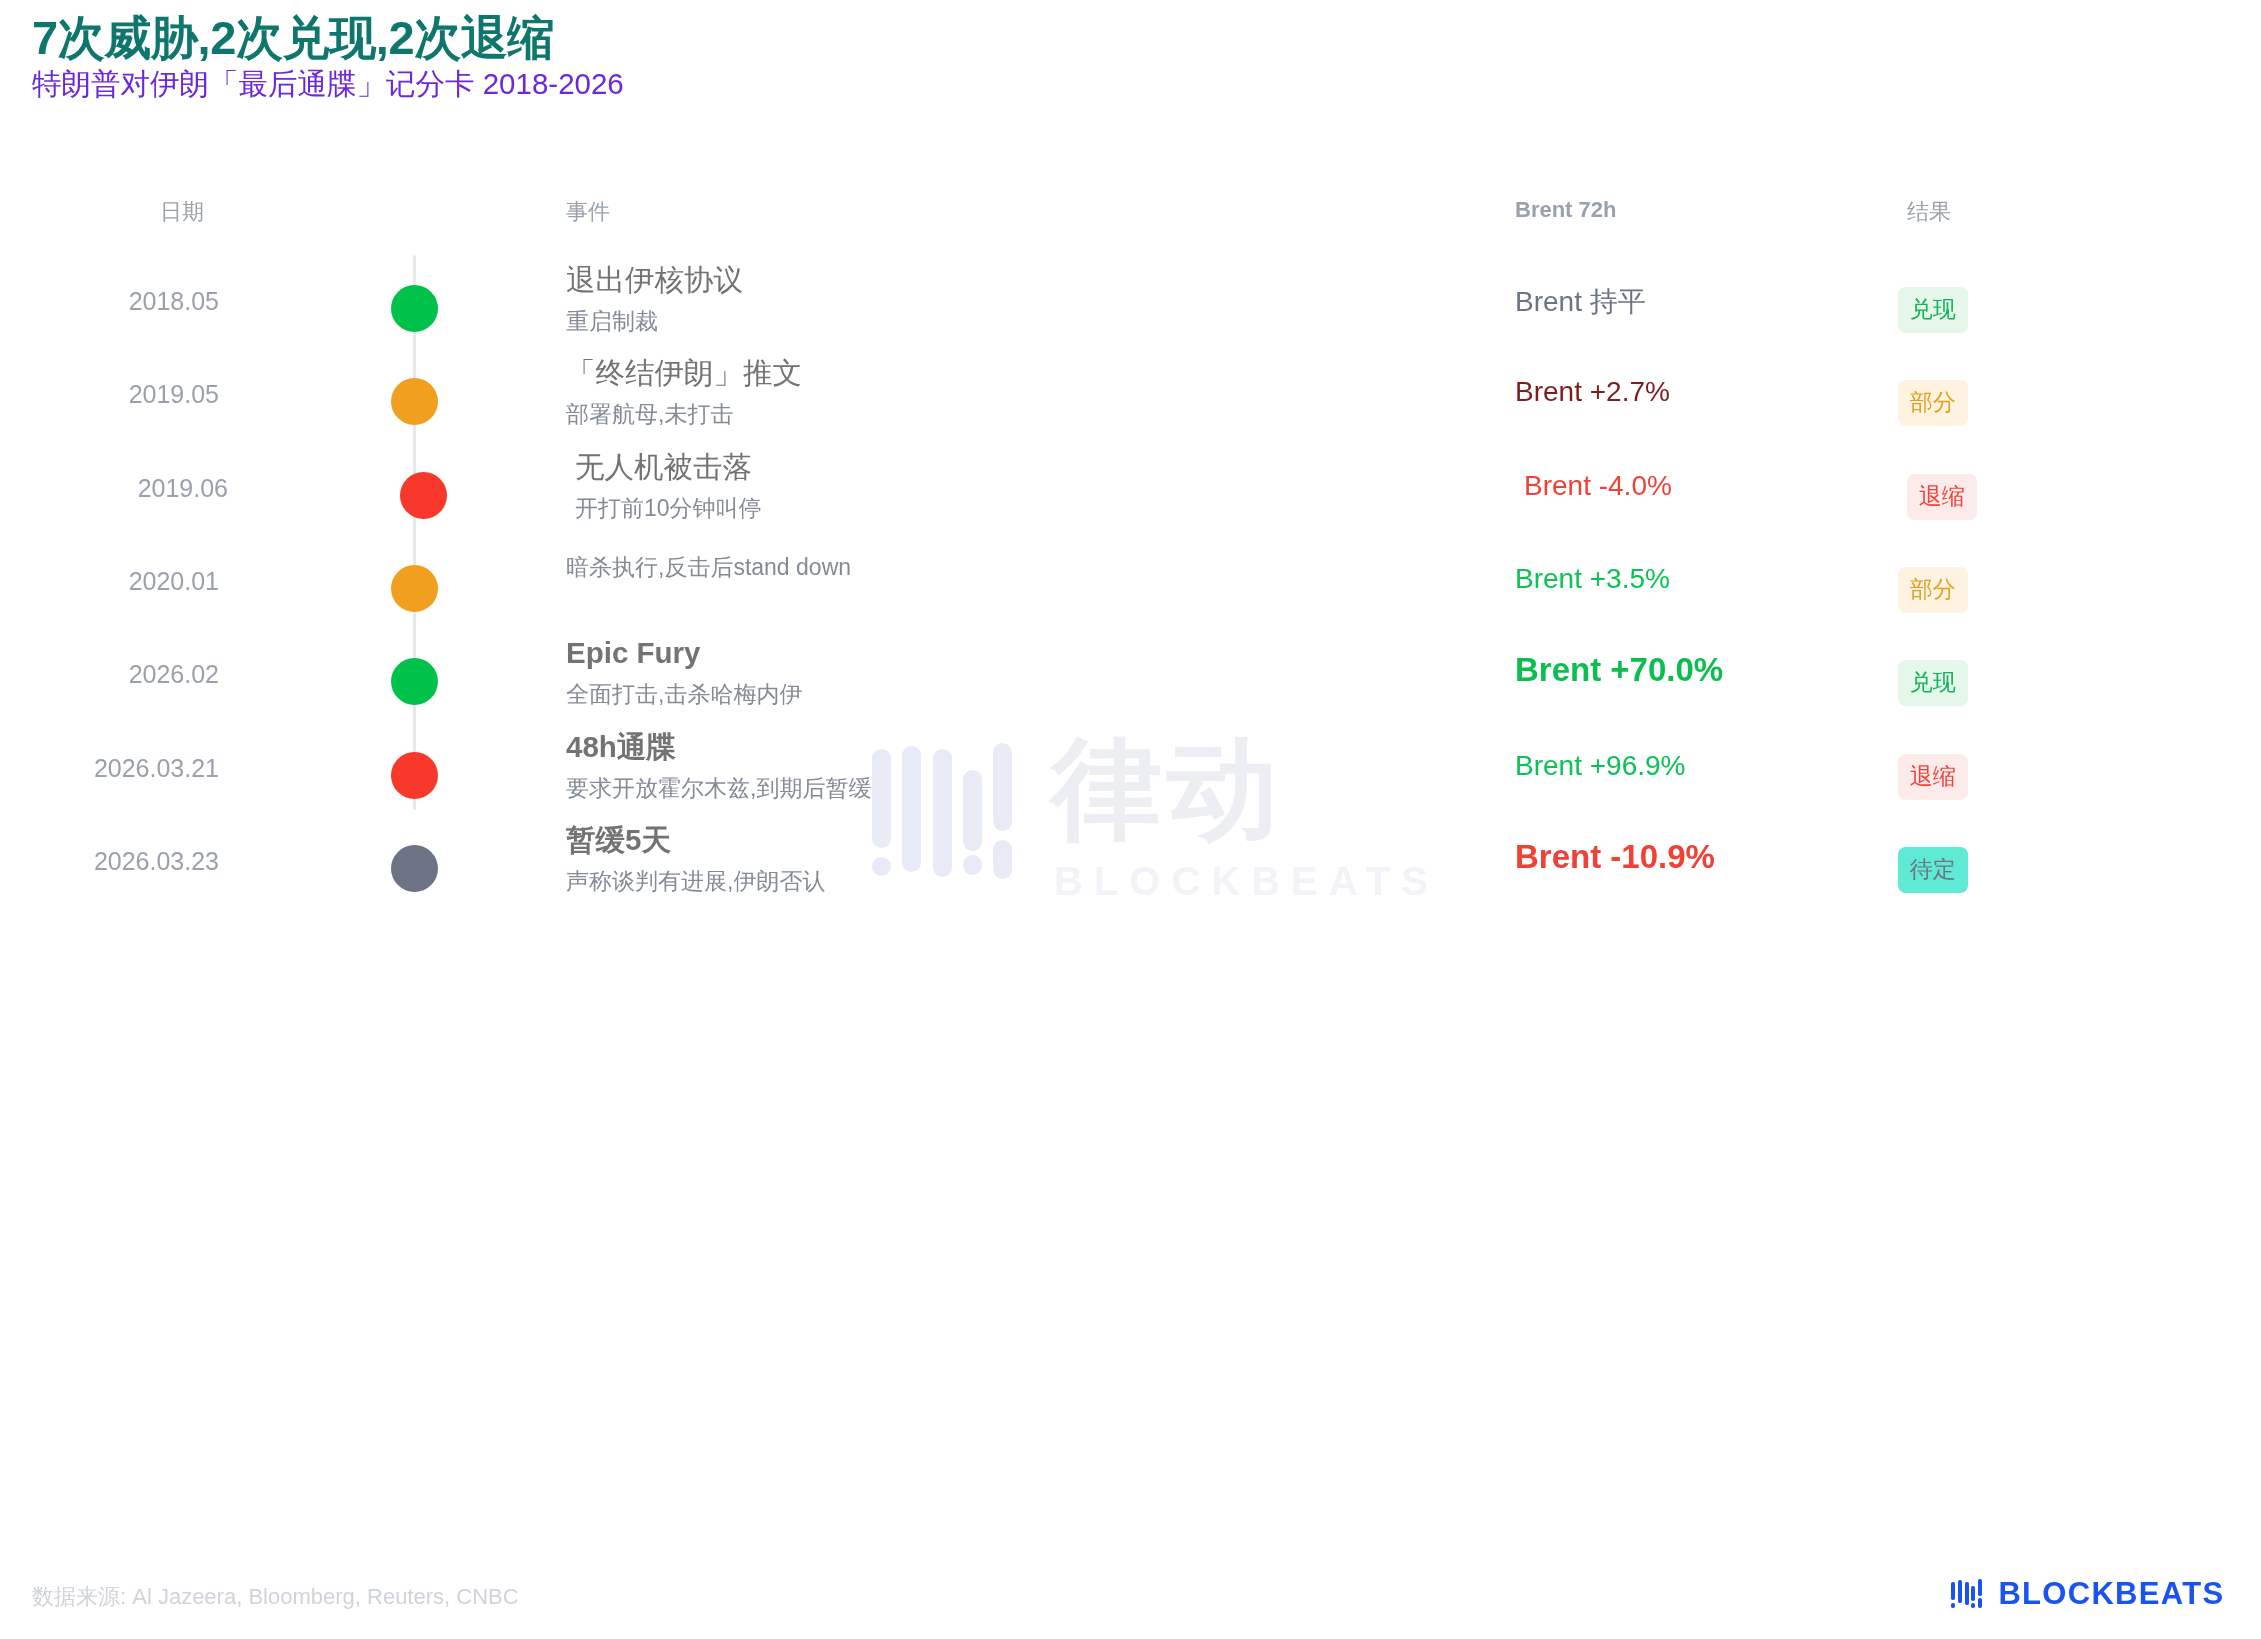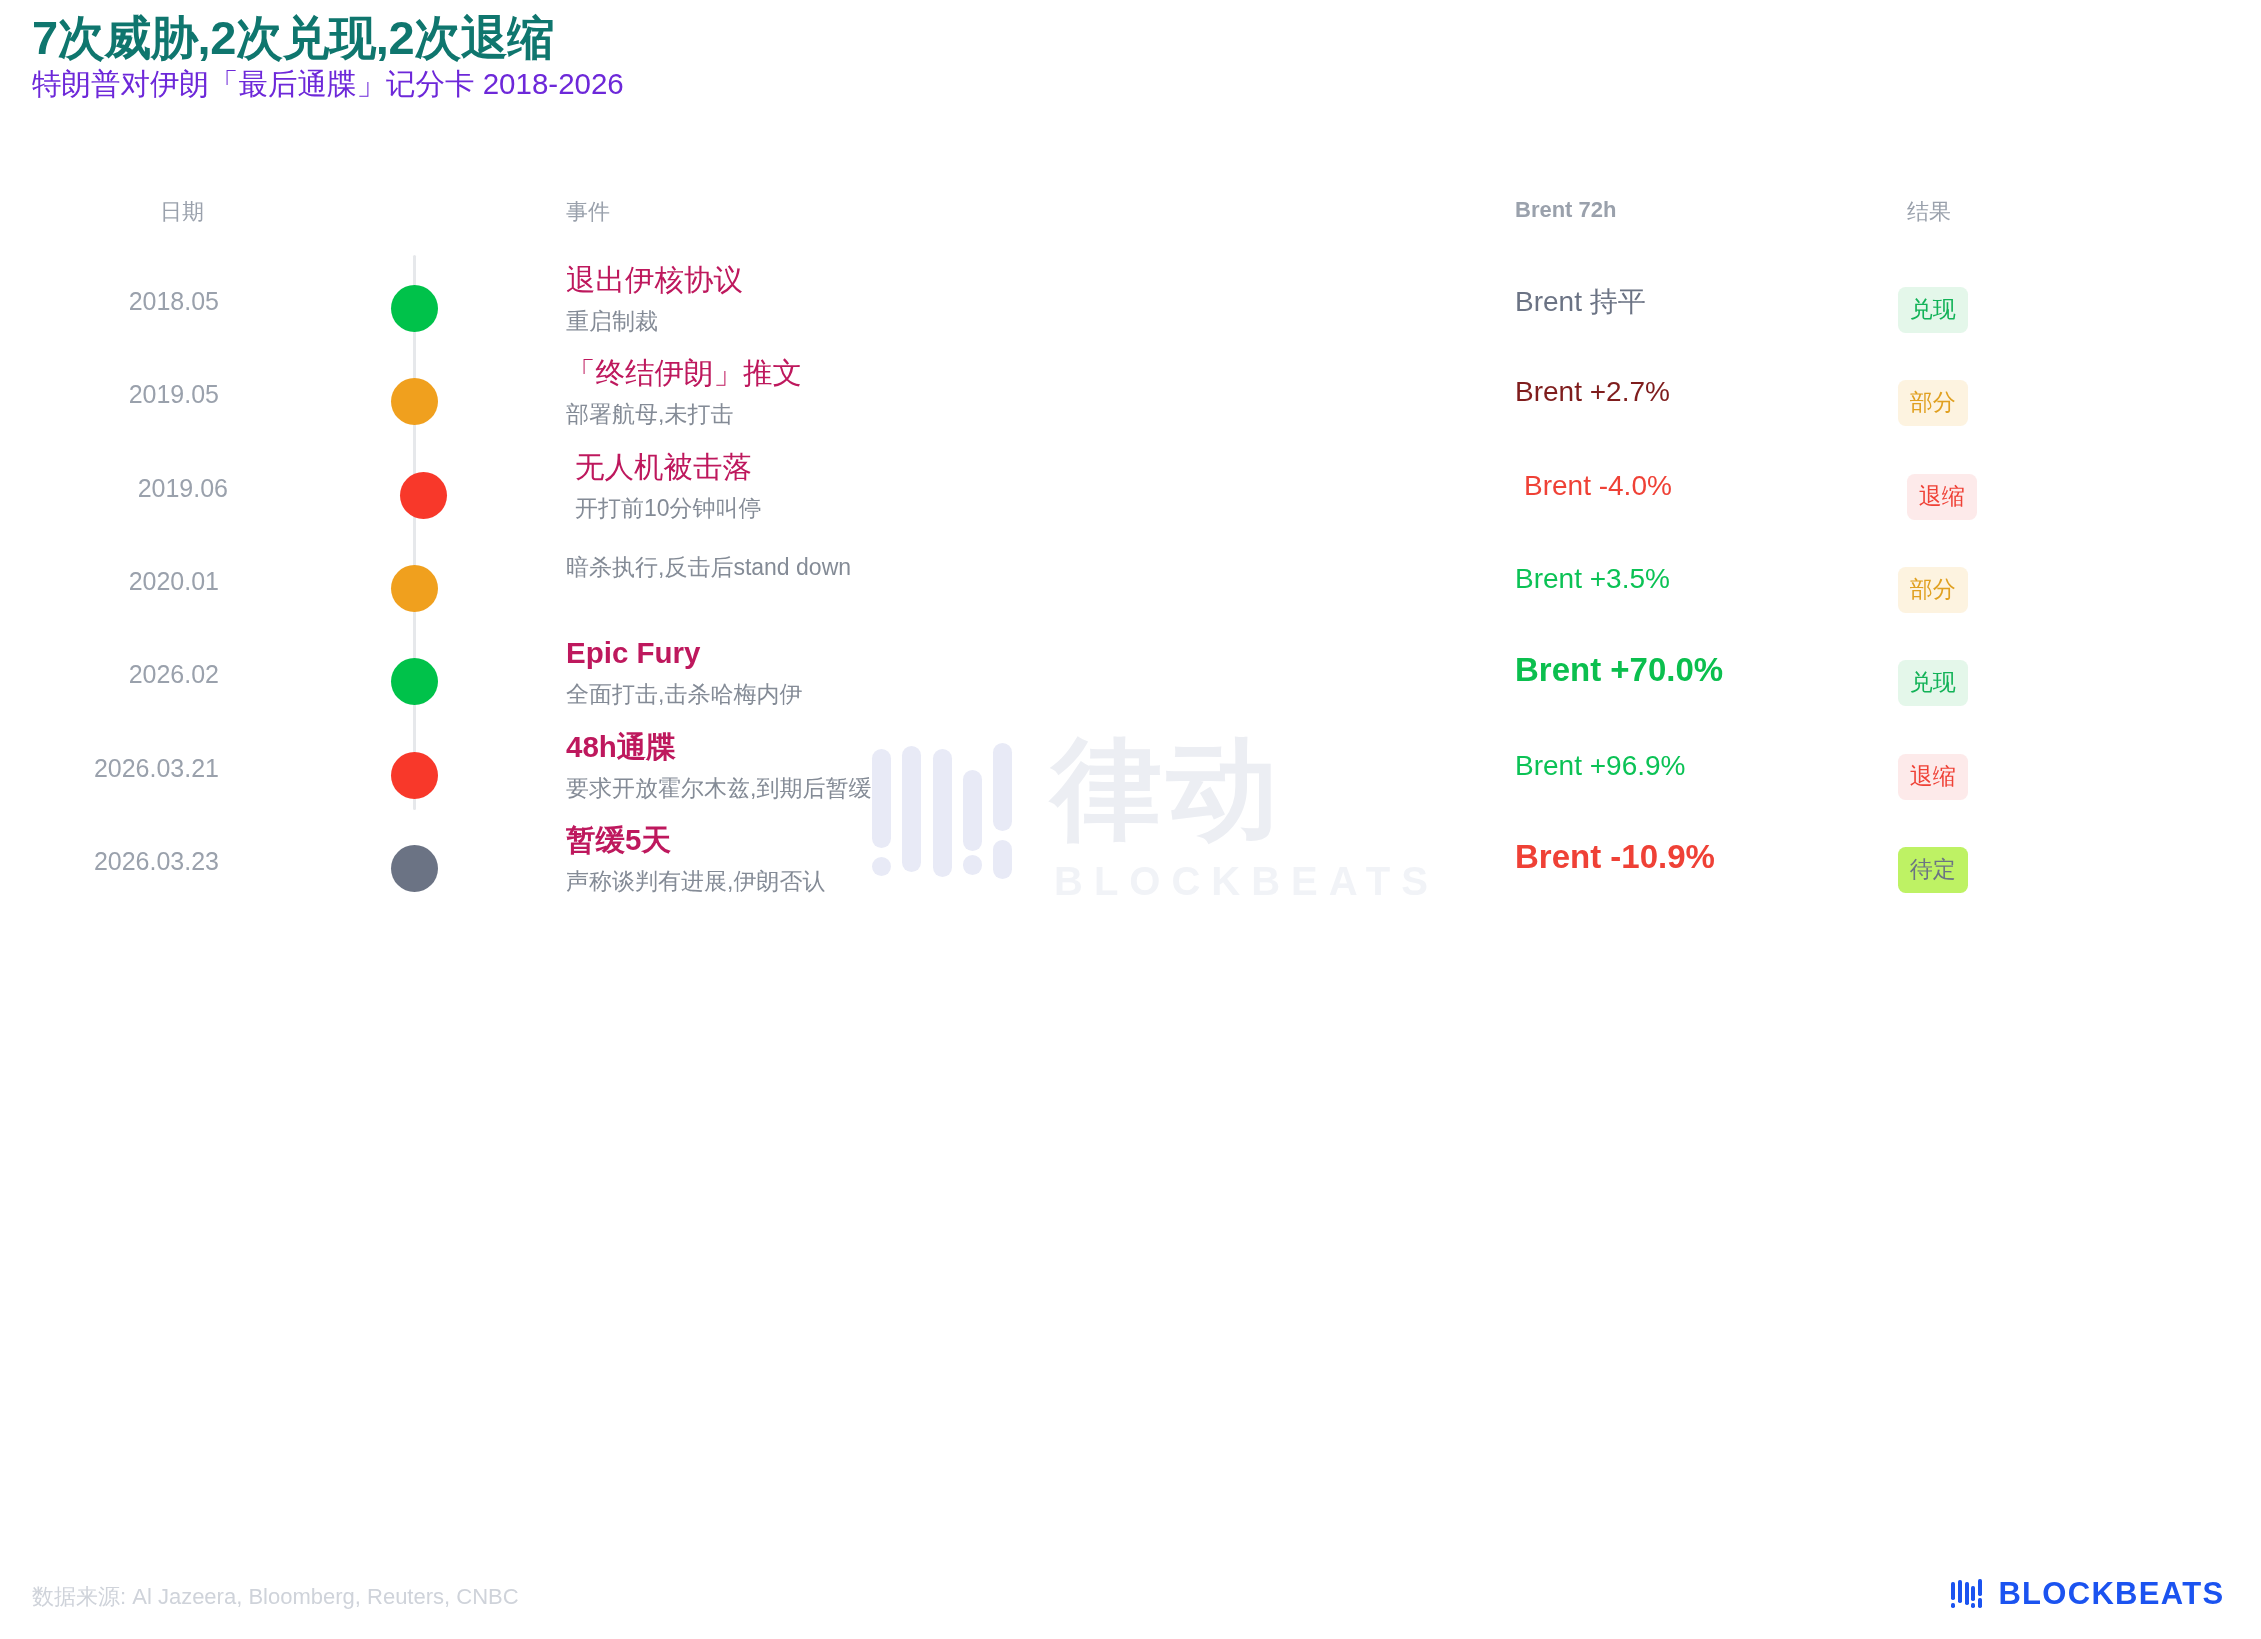--- a/index.html
+++ b/index.html
@@ -131,21 +131,21 @@
     left: 391px;
     top: 22px;
     width: 47px;
     height: 47px;
     border-radius: 50%;
   }
 
   .row-event { position: absolute; left: 566px; top: 0; width: 884px; }
   .event-title {
     font-size: 29.5px;
-    color: #be185d;
+    color: #737373;
     line-height: 1.15;
     white-space: nowrap;
   }
   .event-title.is-bold { font-weight: bold; }
   .event-sub {
     margin-top: 11px;
     font-size: 23px;
     color: #848b96;
     line-height: 1.15;
     white-space: nowrap;
@@ -313,21 +313,21 @@
       <div class="row-badge" style="color: rgb(239, 65, 54); background: rgb(253, 234, 234);">退缩</div>
     </div>
     <div class="row" style="top: 823px;">
       <div class="row-date">2026.03.23</div>
       <div class="row-dot" style="background: rgb(107, 115, 132);"></div>
       <div class="row-event">
         <div class="event-title is-bold">暂缓5天</div>
         <div class="event-sub">声称谈判有进展,伊朗否认</div>
       </div>
       <div class="row-brent is-bold" style="color: rgb(239, 65, 54);">Brent -10.9%</div>
-      <div class="row-badge" style="color: rgb(107, 115, 132); background: #bef264; text-align: center;">待定</div>
+      <div class="row-badge" style="color: rgb(107, 115, 132); background: #5eead4; text-align: center;">待定</div>
     </div>
   </div>
 
 <div id="footer-source">数据来源: Al Jazeera, Bloomberg, Reuters, CNBC</div>
 <div id="footer-logo">
   <div id="logo-bars">
     <i></i>
       <i></i>
       <i></i>
       <i></i>

